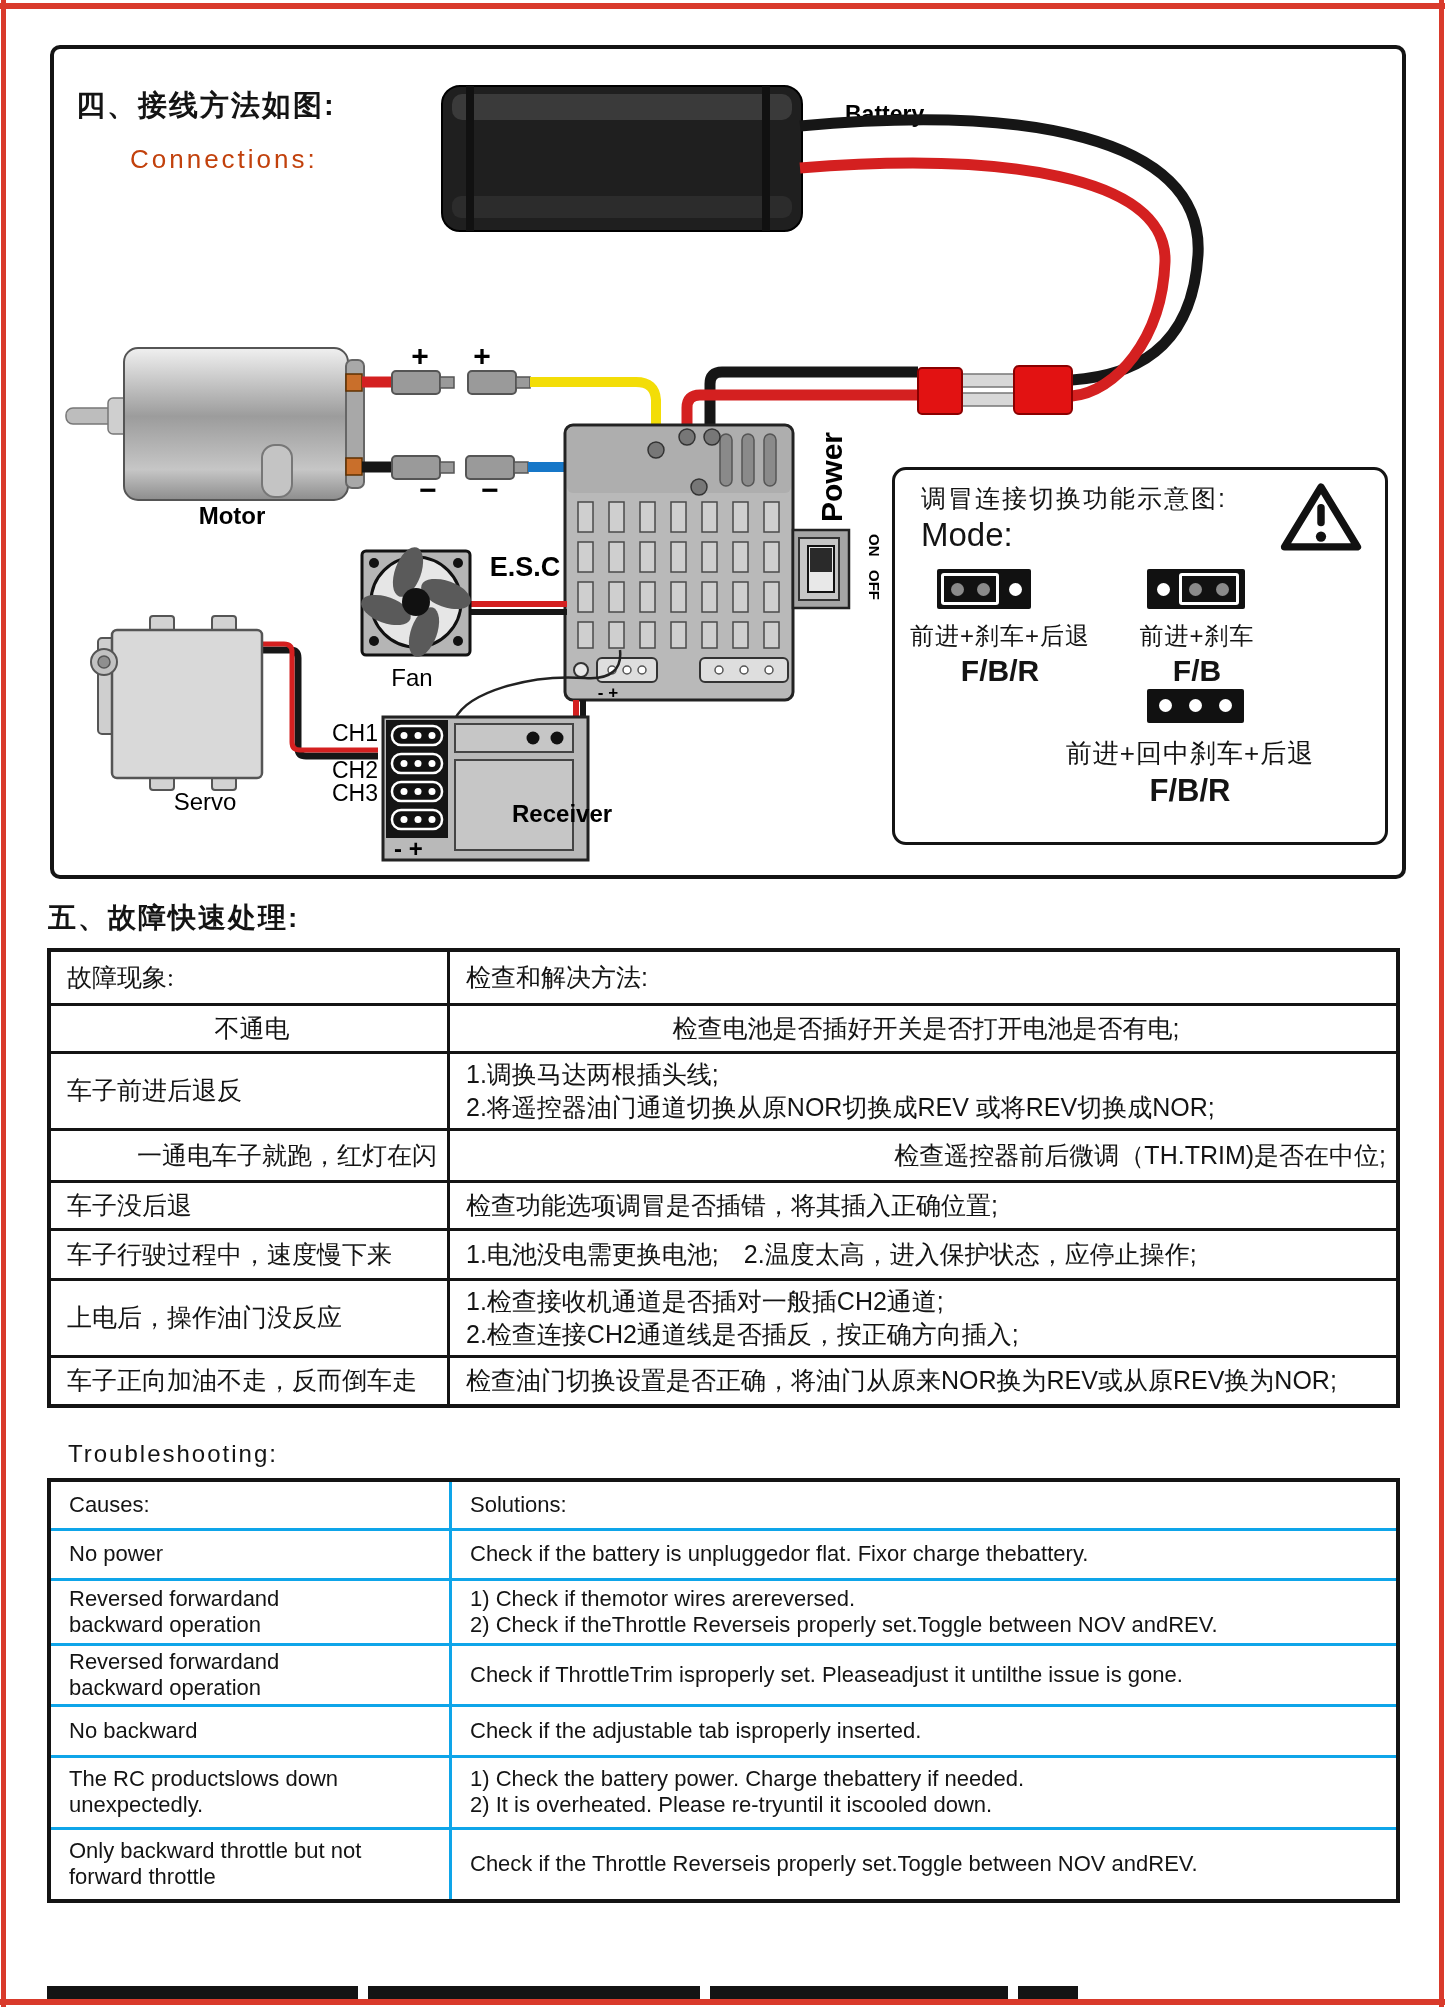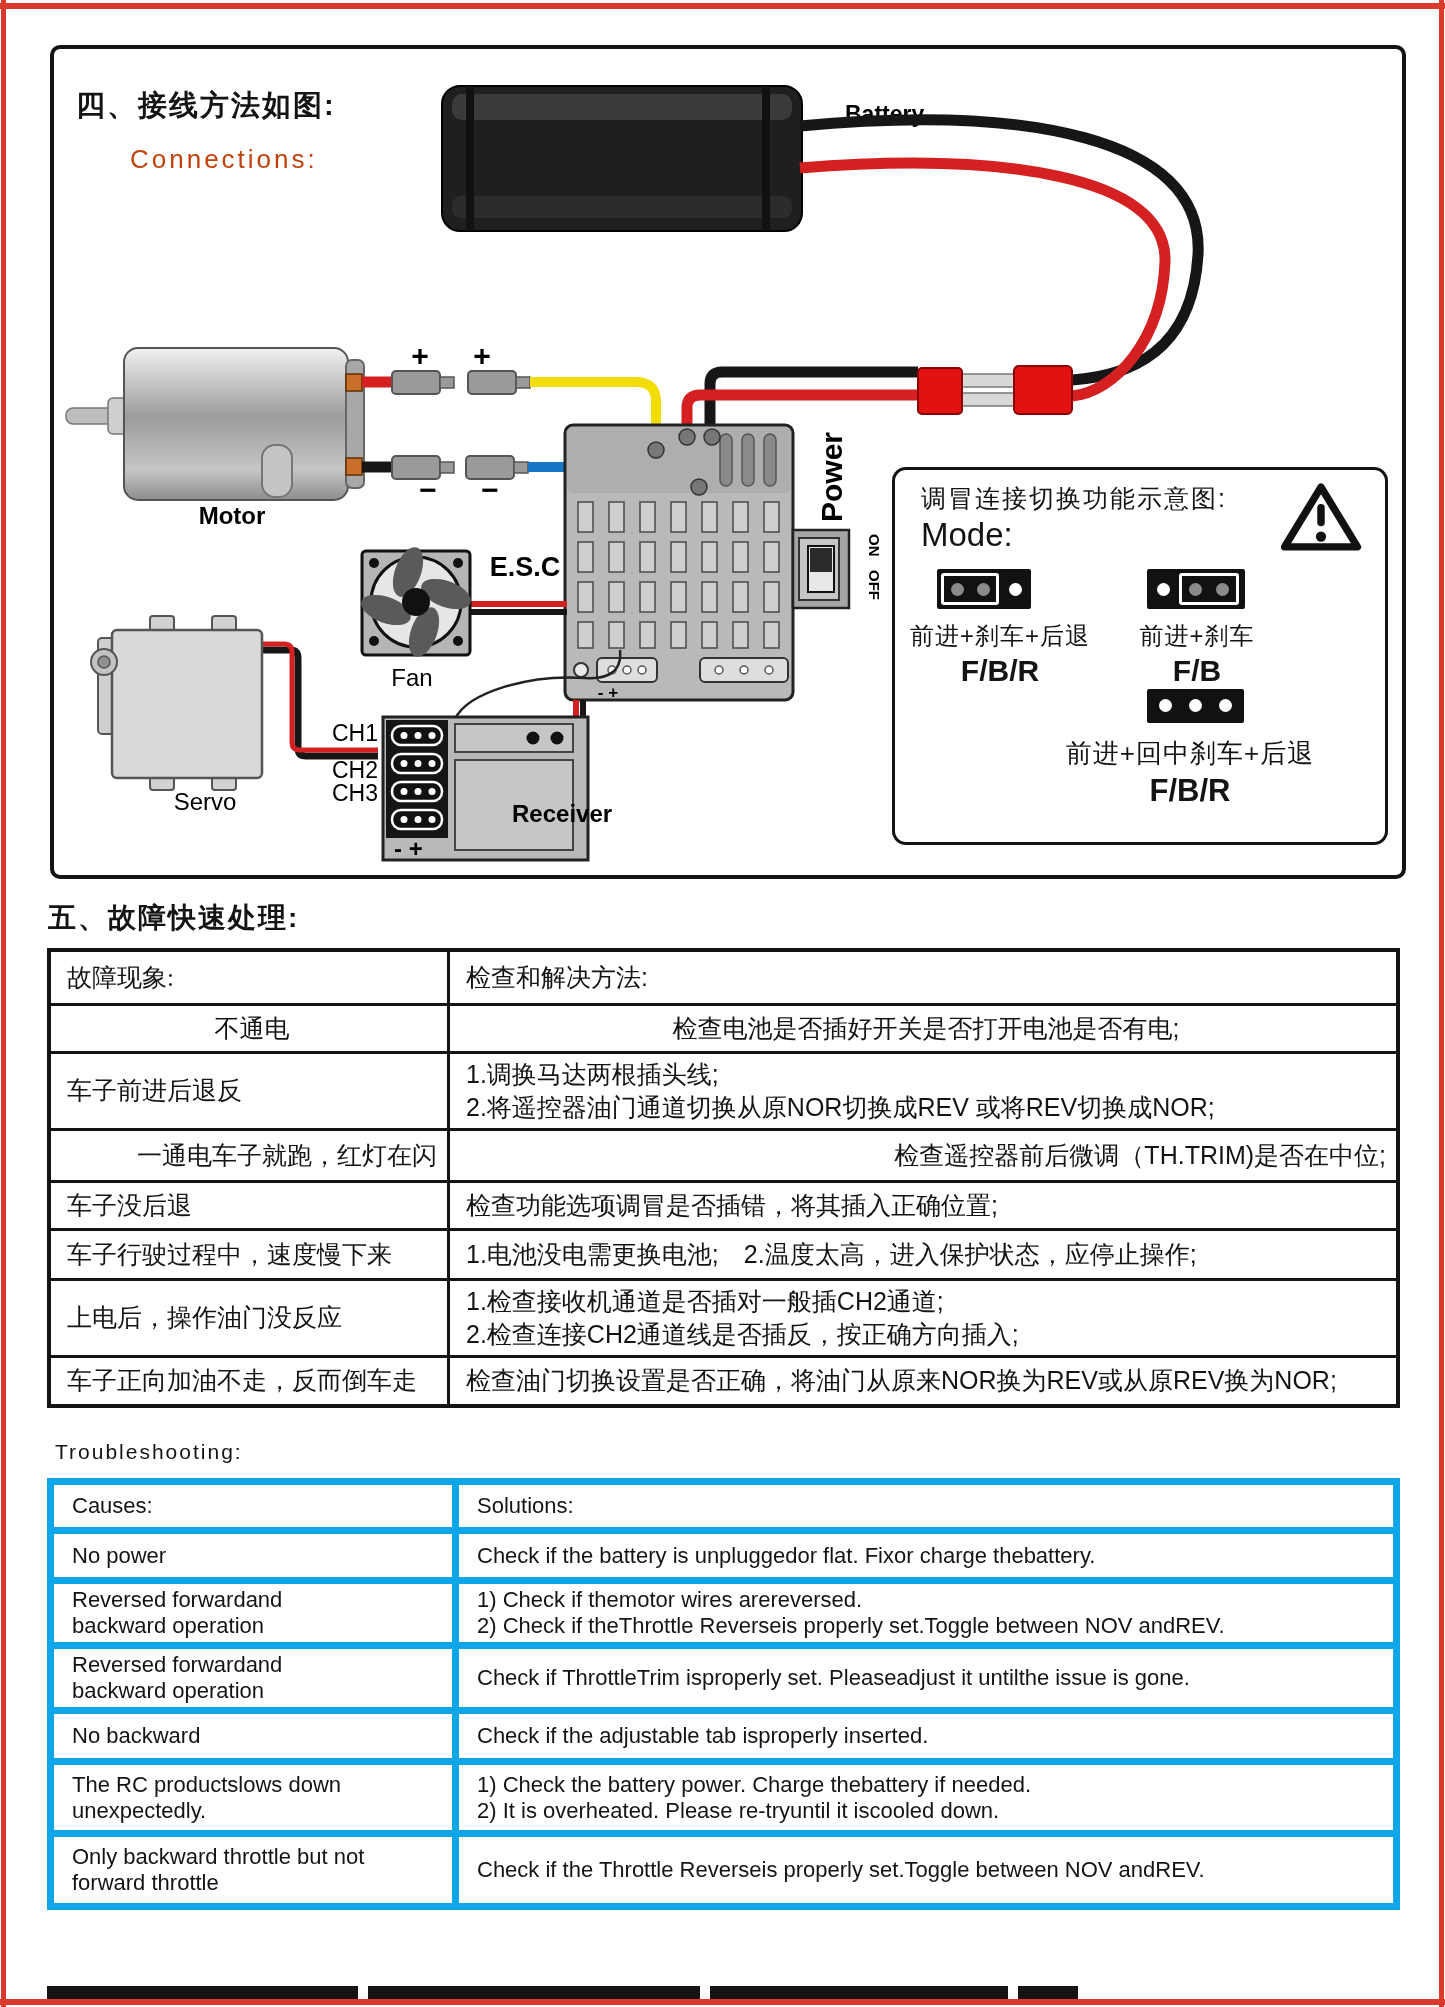--- a/index.html
+++ b/index.html
@@ -27,23 +27,23 @@
   .mode-opt .zh{font-size:24px;letter-spacing:1px;}
   .mode-opt .code{font-size:30px;font-weight:bold;margin-top:2px;}
   
   #sec5-zh{position:absolute;left:48px;top:899px;font-size:28px;font-weight:bold;letter-spacing:2px;}
   
   table{border-collapse:collapse;table-layout:fixed;}
   #table-zh{position:absolute;left:47px;top:948px;width:1353px;border:4px solid #141414;font-size:25px;}
   #table-zh td{border:3px solid #141414;padding:4px 10px 4px 16px;vertical-align:middle;}
   #table-zh td.c1{width:370px;font-family:Liberation Serif, serif;}
   #table-en{position:absolute;left:47px;top:1478px;width:1353px;border:4px solid #141414;font-size:22px;}
-  #table-en td{border:7px solid #0ea5e9;padding:3px 10px 3px 18px;vertical-align:middle;}
+  #table-en td{border:3px solid #0ea5e9;padding:3px 10px 3px 18px;vertical-align:middle;}
   #table-en td.c1{width:370px;}
-  #ts-title{position:absolute;left:55px;top:1440px;font-size:21px;letter-spacing:2px;}
+  #ts-title{position:absolute;left:68px;top:1440px;font-size:24px;letter-spacing:2px;}
   
   .bbar{position:absolute;top:1986px;height:13px;background:#141414;}
   svg text{font-family:"Liberation Sans", sans-serif;}
 </style>
 </head>
 <body>
 
 <div id="page">
 
   <div class="red" style="left:0;top:3px;width:1445px;height:6px;"></div>

